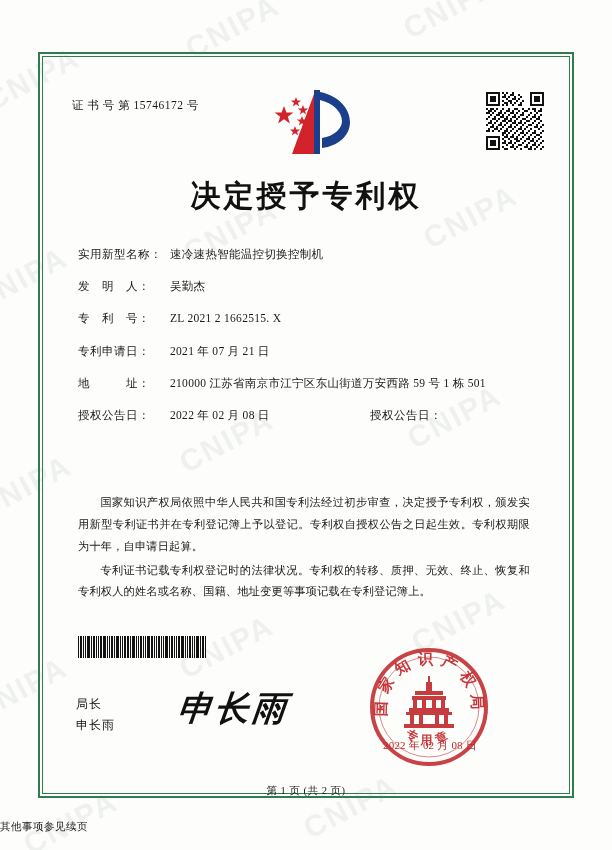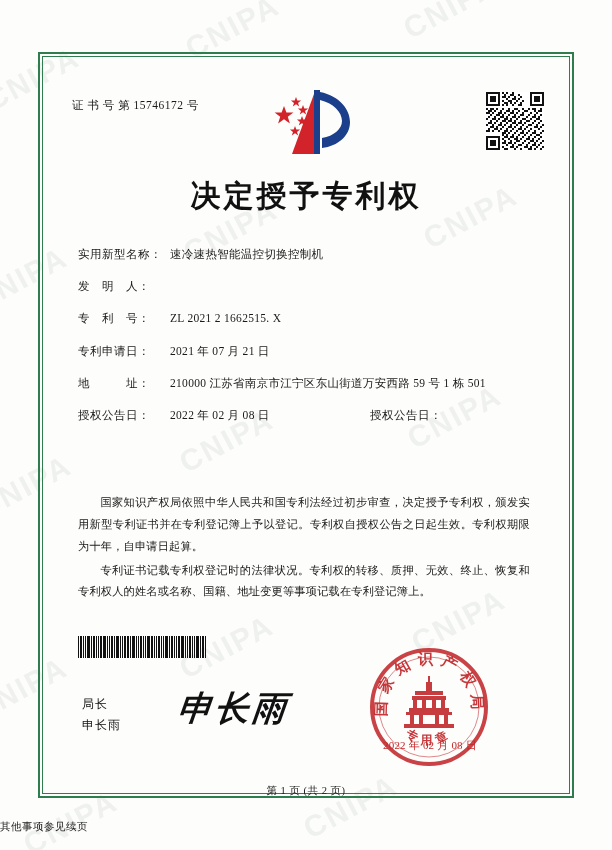--- a/index.html
+++ b/index.html
@@ -185,21 +185,21 @@
     width: 1px;
     height: 22px;
     background: #111;
     margin-right: 1px;
     vertical-align: top;
   }
 
   
   .sig-block {
     position: absolute;
-    left: 82px;
+    left: 76px;
     top: 694px;
     font-size: 12px;
     line-height: 1.75;
     color: #111;
     letter-spacing: 1px;
   }
   .sig-script {
     position: absolute;
     left: 178px;
     top: 686px;
@@ -521,20 +521,21 @@
 
   <div class="fields">
 
     <div class="field-row">
       <div class="field-label">实用新型名称：</div>
       <div class="field-value">速冷速热智能温控切换控制机</div>
     </div>
 
     <div class="field-row">
       <div class="field-label">发　明　人：</div>
+      <div class="field-value">吴勤杰</div>
     </div>
 
     <div class="field-row">
       <div class="field-label">专　利　号：</div>
       <div class="field-value">ZL 2021 2 1662515. X</div>
     </div>
 
     <div class="field-row">
       <div class="field-label">专利申请日：</div>
       <div class="field-value">2021 年 07 月 21 日</div>

